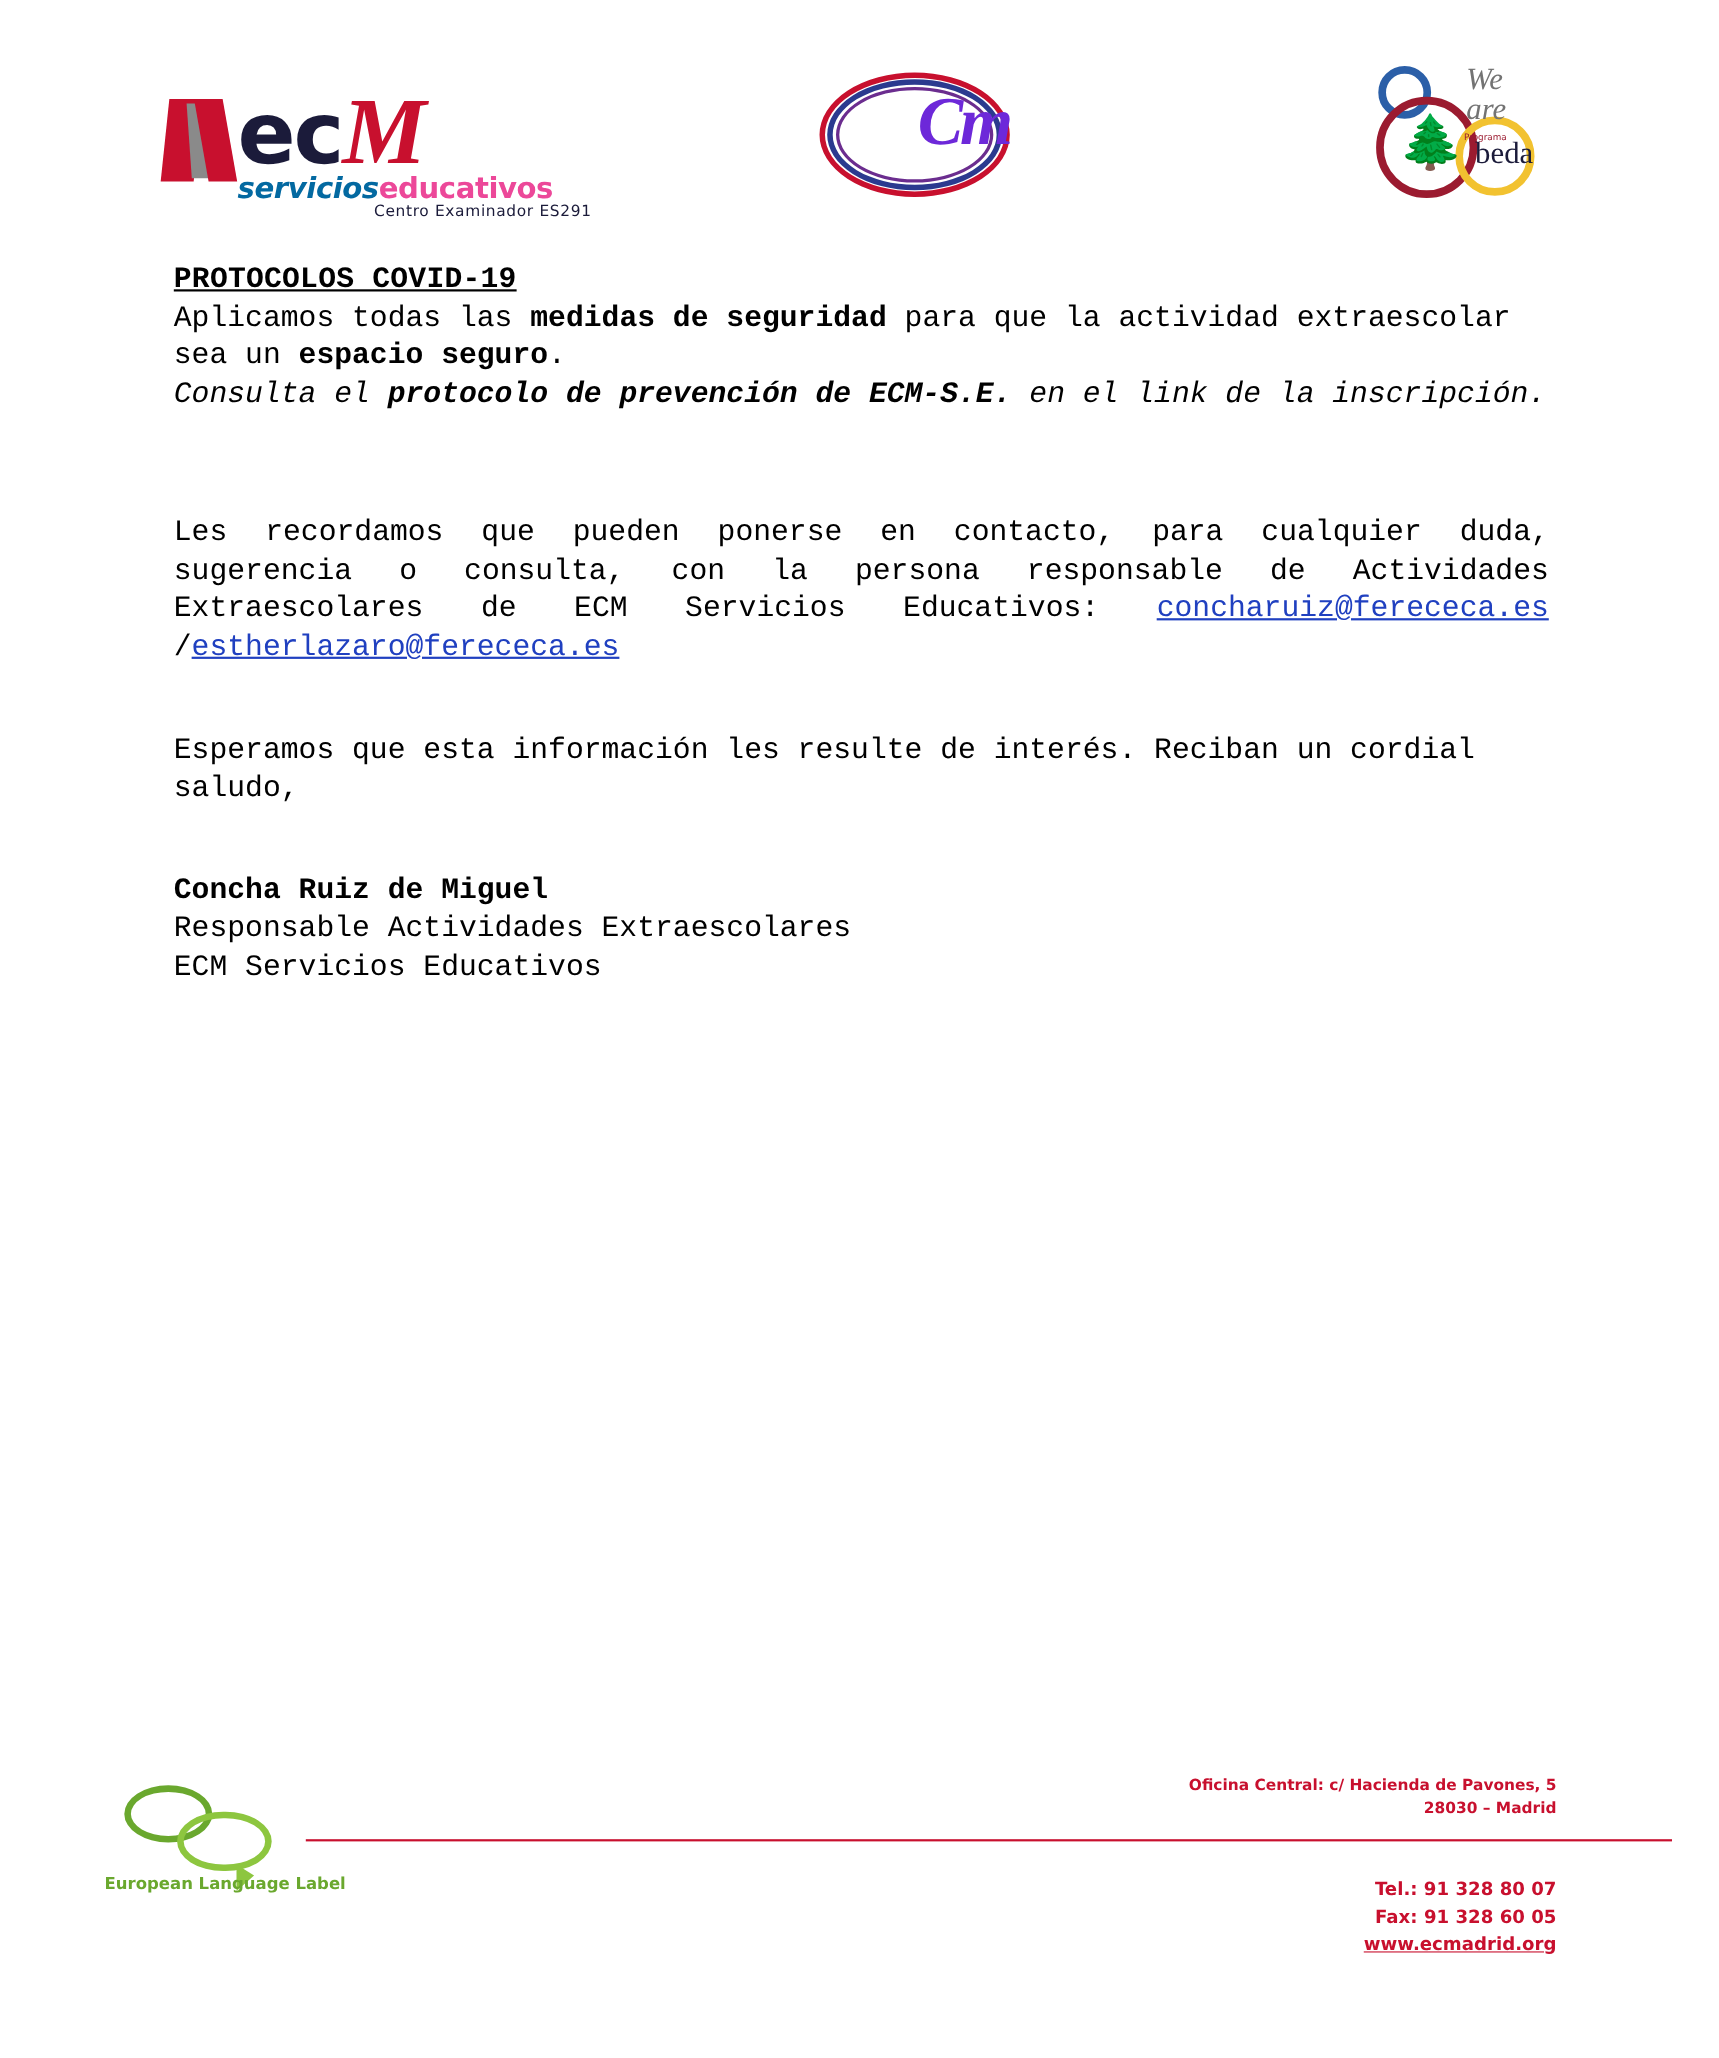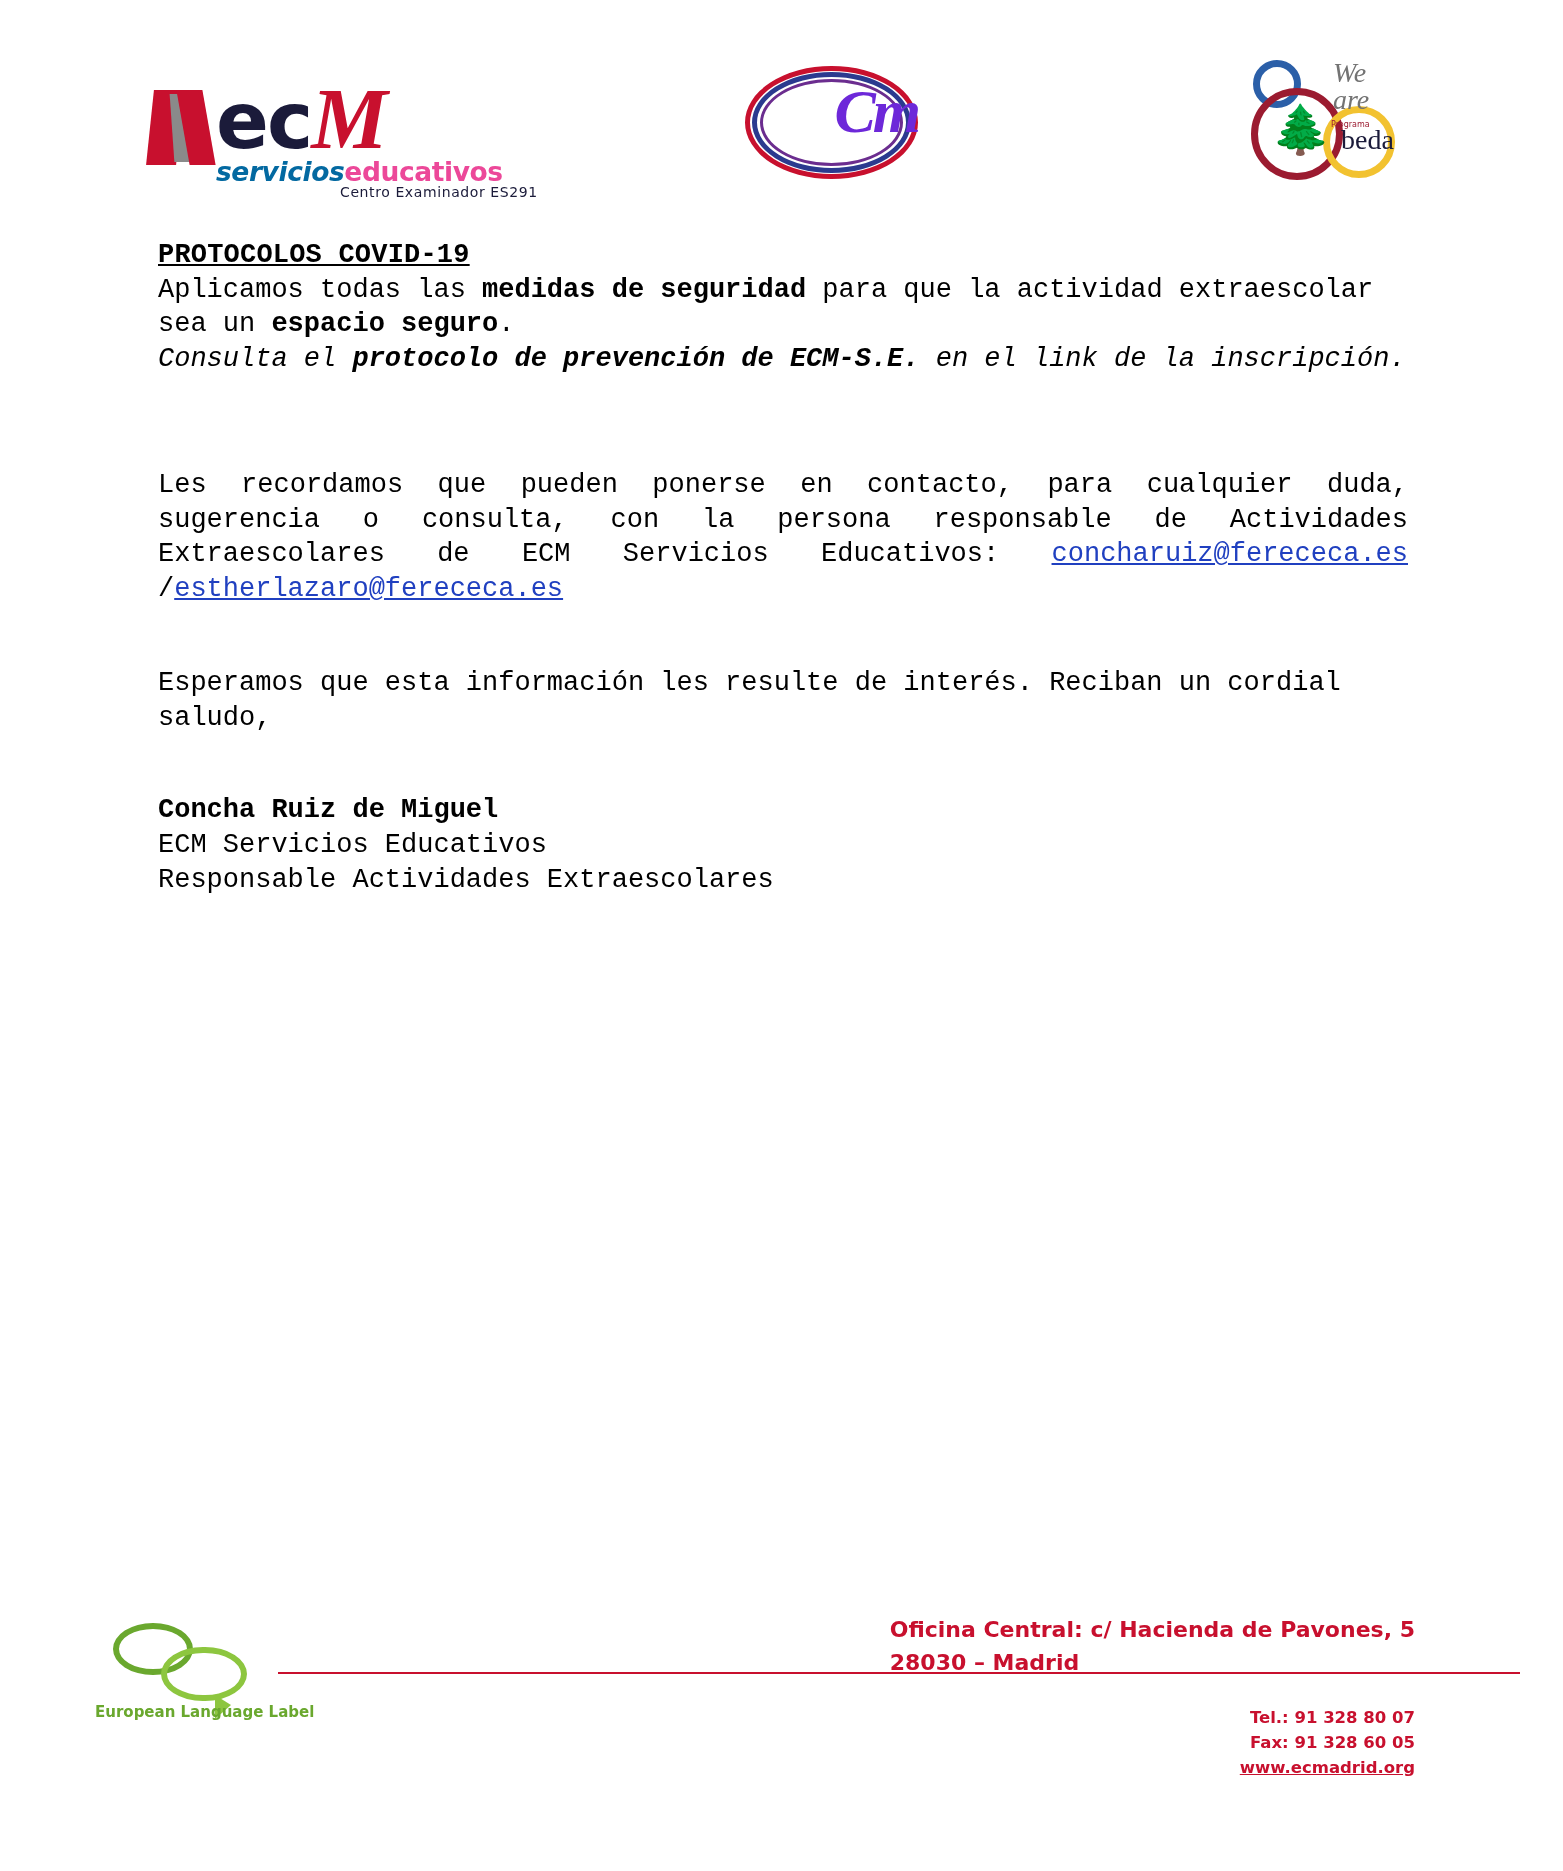--- a/index.html
+++ b/index.html
@@ -296,22 +296,23 @@
     font-family: "DejaVu Sans", sans-serif;
     font-size: 15px;
     font-weight: bold;
     color: #6aa82e;
     white-space: nowrap;
   }
   .footer-address {
     position: absolute;
     right: 148px;
     top: 1613px;
-    font-family: "DejaVu Sans", sans-serif;
-    font-size: 22px;
+    text-align: right;
+    font-family: "DejaVu Sans", sans-serif;
+    font-size: 14px;
     font-weight: bold;
     color: #c8102e;
     line-height: 1.5;
   }
   .footer-contact {
     position: absolute;
     right: 148px;
     top: 1706px;
     text-align: right;
     font-family: "DejaVu Sans", sans-serif;
@@ -371,22 +372,22 @@
 
   <p class="line para-justify"><span>Les recordamos que pueden ponerse en contacto, para cualquier duda, sugerencia o consulta, con la persona responsable de Actividades Extraescolares de ECM Servicios Educativos: </span><a class="mail" href="#">concharuiz@ferececa.es</a><span> /</span><a class="mail" href="#">estherlazaro@ferececa.es</a></p>
 
   <div class="block-gap-2"></div>
 
   <p class="line">Esperamos que esta información les resulte de interés. Reciban un cordial saludo,</p>
 
   <div class="block-gap-3"></div>
 
   <p class="line sign-name">Concha Ruiz de Miguel</p>
+  <p class="line">Responsable Actividades Extraescolares</p>
   <p class="line">ECM Servicios Educativos</p>
-  <p class="line">Responsable Actividades Extraescolares</p>
 </div>
 
 <div class="ell-logo">
   <div class="ell-b1"></div>
   <div class="ell-b2"></div>
   <div class="ell-tail"></div>
   <div class="ell-text">European Language Label</div>
 </div>
 
 <div class="footer-rule"></div>

